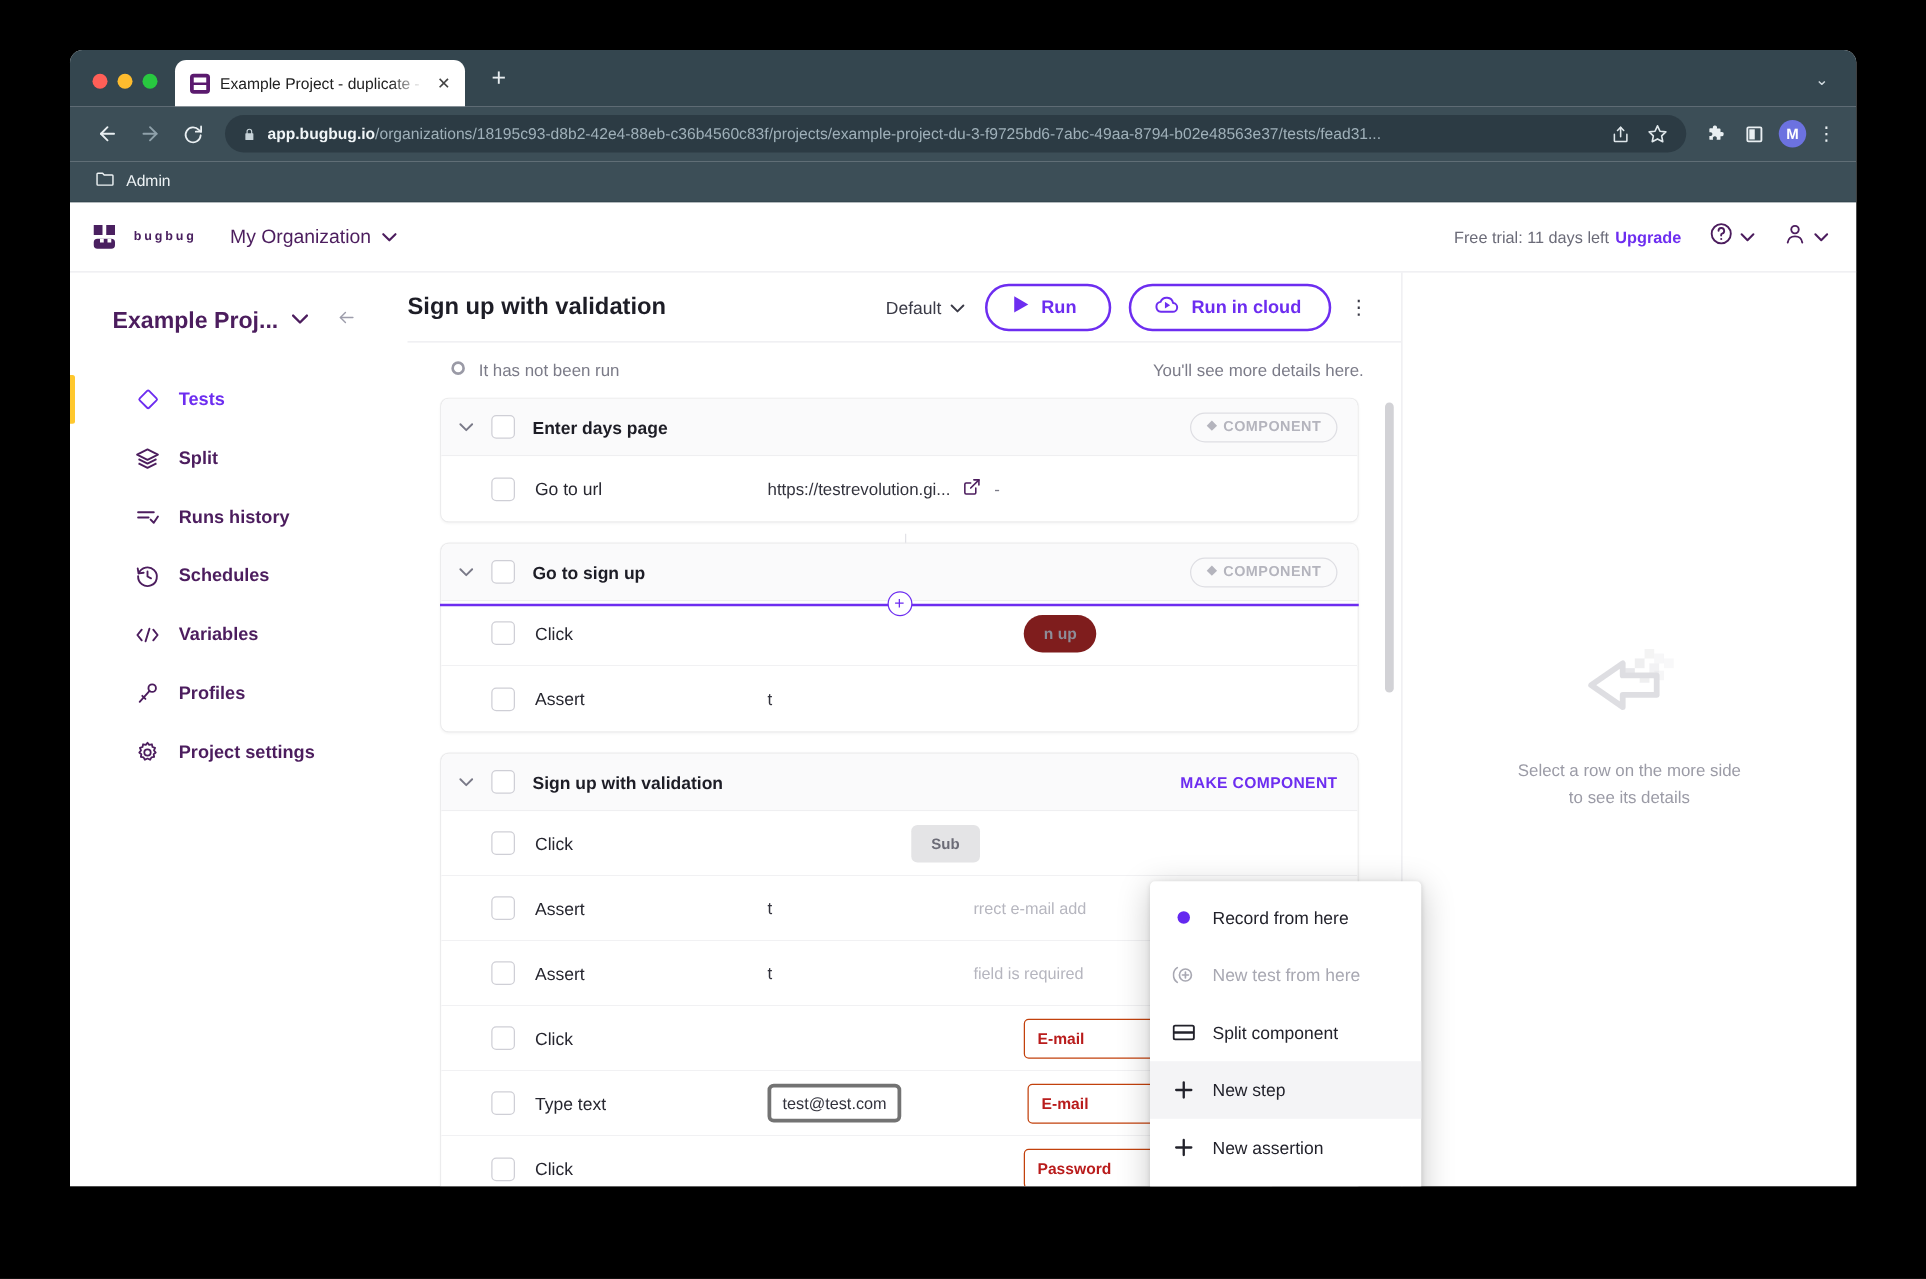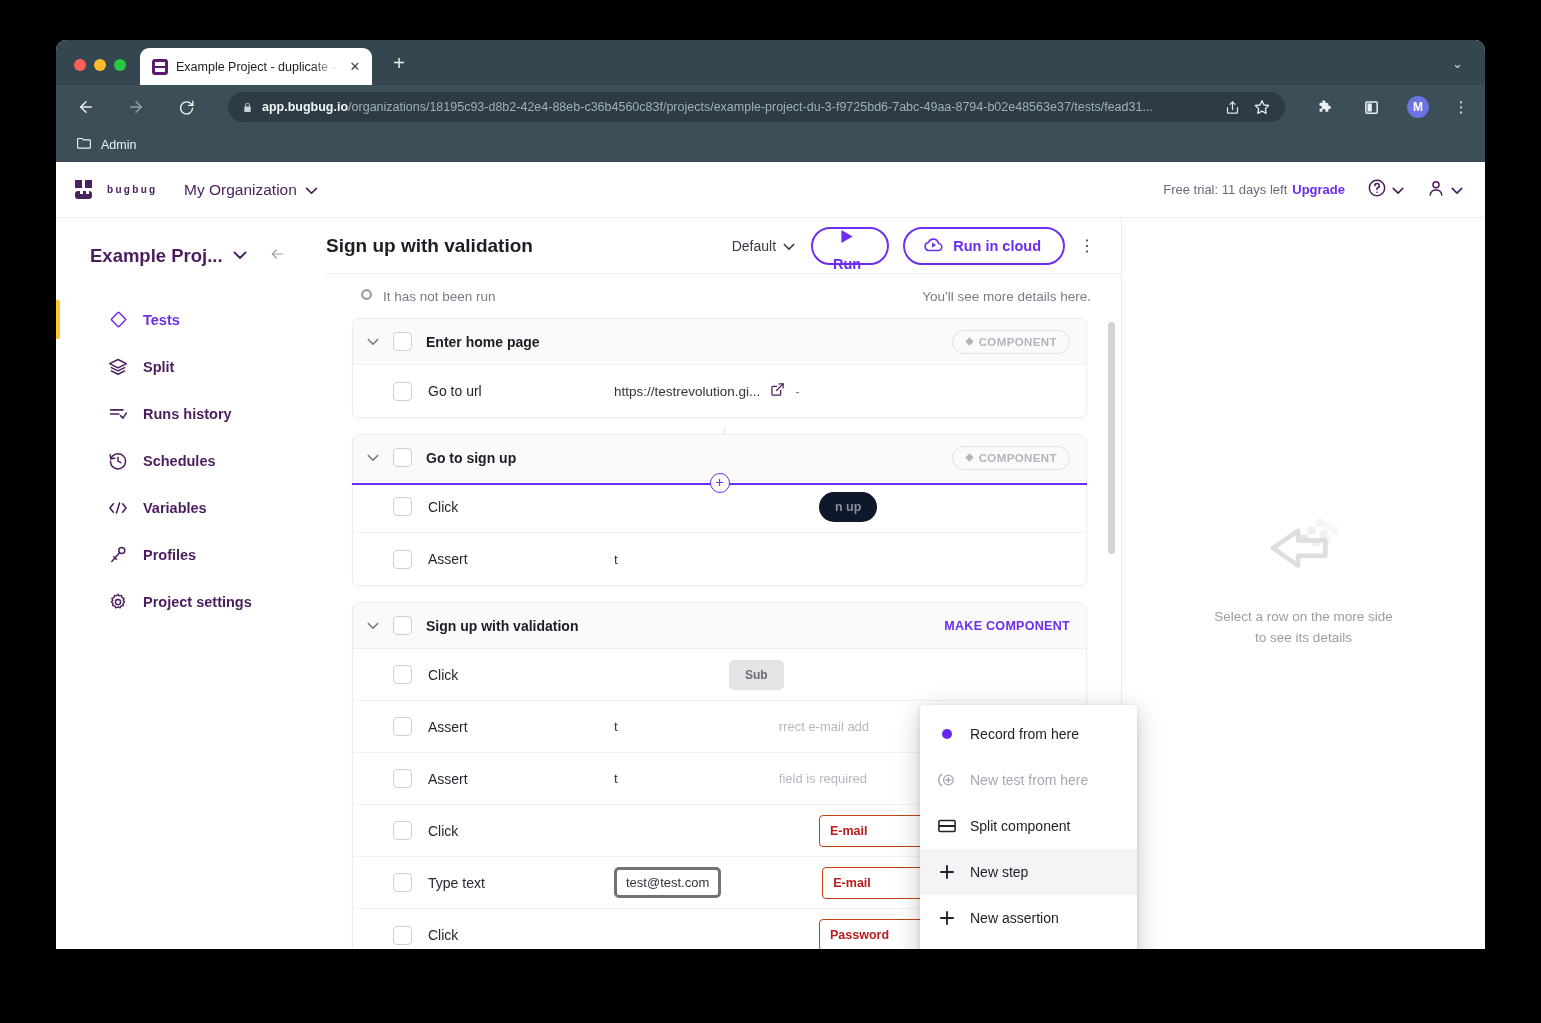--- a/index.html
+++ b/index.html
@@ -70,21 +70,21 @@
   }
   #tabstrip-spacer { flex: 1 1 auto; }
   #window-chevron {
     color: #cfd9de; font-size: 13px;
     padding: 0 22px 14px 0;
   }
   
   #toolbar {
     height: 44px; background: #3c4e57;
     display: flex; align-items: center;
-    padding: 0 14px; gap: 18px;
+    padding: 0 14px; gap: 2px;
   }
   .nav-btn {
     width: 32px; height: 32px;
     display: flex; align-items: center; justify-content: center;
     color: #e9eff2;
   }
   .nav-btn.dim { color: #8fa1aa; }
   #omnibox {
     flex: 1 1 auto; height: 30px;
     background: #2c3b44; border-radius: 16px;
@@ -171,21 +171,21 @@
   }
   #test-title { font-size: 19px; font-weight: 700; color: #1d1d26; }
   #ch-spacer { flex: 1 1 auto; }
   #profile-select { display: flex; align-items: center; gap: 7px; font-size: 14px; color: #3a3a46; margin-right: 16px; }
   .pill-btn {
     height: 38px; border: 2px solid #6d2df0; border-radius: 19px;
     display: flex; align-items: center; gap: 9px;
     padding: 0 22px; color: #6d2df0;
     font-size: 14.5px; font-weight: 700;
   }
-  #run-btn { padding: 0 26px 0 20px; flex-direction: column; }
+  #run-btn { padding: 0 26px 0 20px; }
   #run-cloud-btn { margin-left: 14px; padding: 0 22px 0 18px; }
   #center-kebab { margin-left: 14px; color: #3a3a46; font-size: 16px; width: 16px; text-align: center; }
   #status-bar {
     height: 44px; flex: 0 0 44px;
     display: flex; align-items: center;
     padding: 0 30px 0 0;
     font-size: 13.5px; color: #7b7b88;
   }
   #status-left { display: flex; align-items: center; gap: 10px; }
   #status-spacer { flex: 1 1 auto; }
@@ -241,21 +241,21 @@
     font-size: 12.5px; color: #b91c1c; background: #fff; font-weight: bold;
   }
   .mock-btn {
     background: #e4e4e6; border-radius: 5px;
     height: 30px; padding: 0 16px;
     display: flex; align-items: center;
     font-size: 12px; font-weight: 700; color: #6c6c77;
   }
   .mock-text { font-size: 13px; color: #b6b6bf; }
   .chip-ghost {
-    background: #0f172a; border-radius: 15px;
+    background: #7f1d1d; border-radius: 15px;
     height: 30px; padding: 0 16px; display: flex; align-items: center;
     font-size: 12.5px; font-weight: 700; color: #8d8d98;
   }
   
   #insert-line {
     position: absolute; left: 26px; right: 34px;
     height: 2px; background: #6d2df0;
   }
   #insert-plus {
     position: absolute; left: 50%; top: -10px; margin-left: -10px;
@@ -584,21 +584,21 @@
           <div id="steps-scroll">
 
             <div class="group-card">
               <div class="group-head">
                 <span class="caret">
                   <svg width="12" height="8" viewBox="0 0 14 9" fill="none" stroke="currentColor" stroke-width="1.8" stroke-linecap="round" stroke-linejoin="round">
                       <polyline points="1.5 1.5 7 7 12.5 1.5"></polyline>
                     </svg>
                 </span>
                 <span class="cbox"></span>
-                <span class="group-title">Enter home page</span>
+                <span class="group-title">Enter days page</span>
                 <span class="ghead-spacer"></span>
                 <span class="component-badge">
                   <span>
                     <svg width="9" height="9" viewBox="0 0 10 10" fill="currentColor">
                         <polygon points="5,0.4 9.6,5 5,9.6 0.4,5"></polygon>
                       </svg>
                   </span>
                   <span>COMPONENT</span>
                 </span>
               </div>

